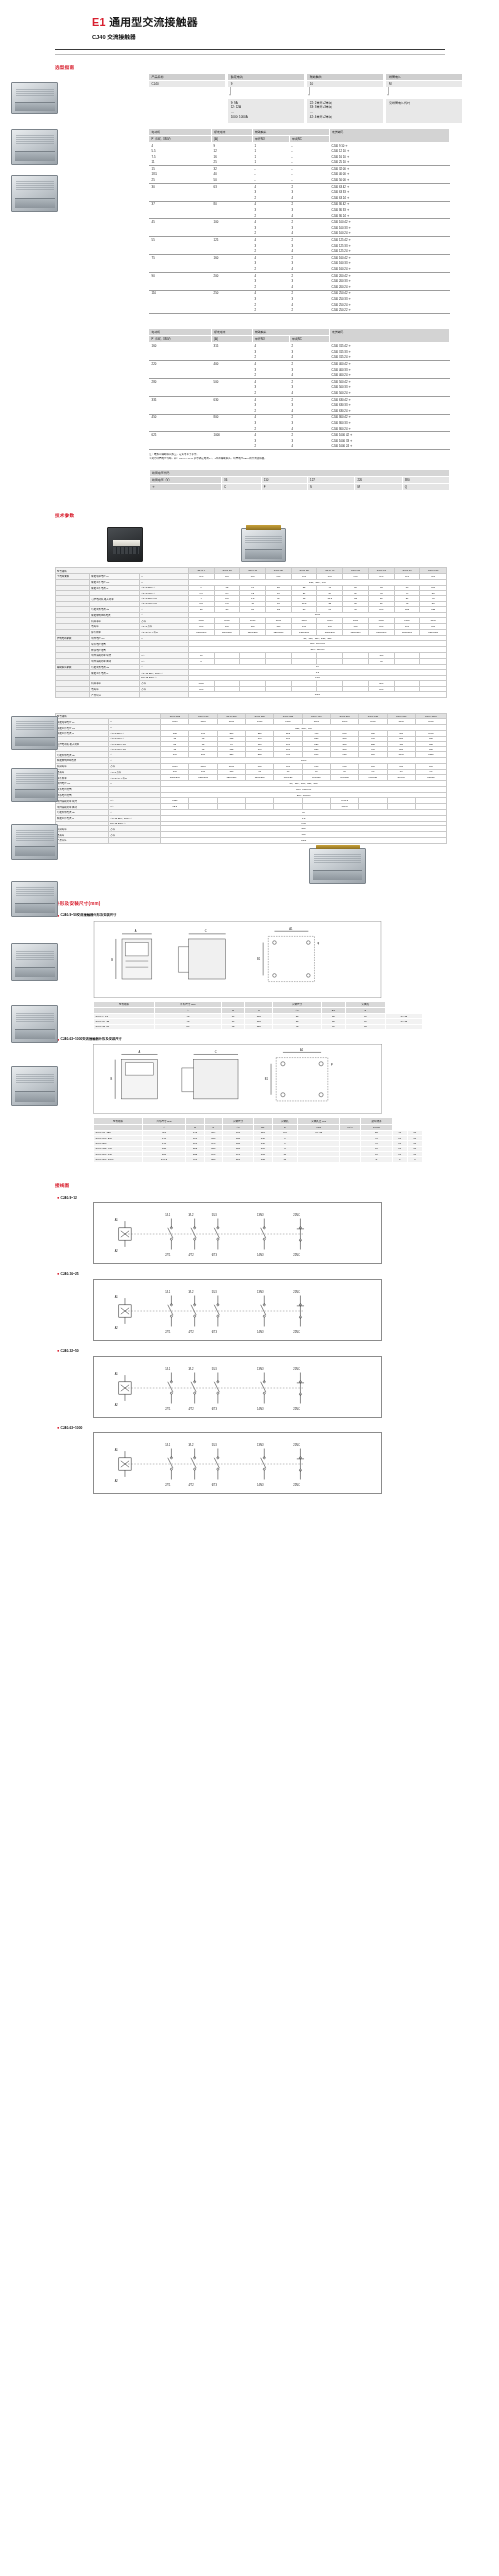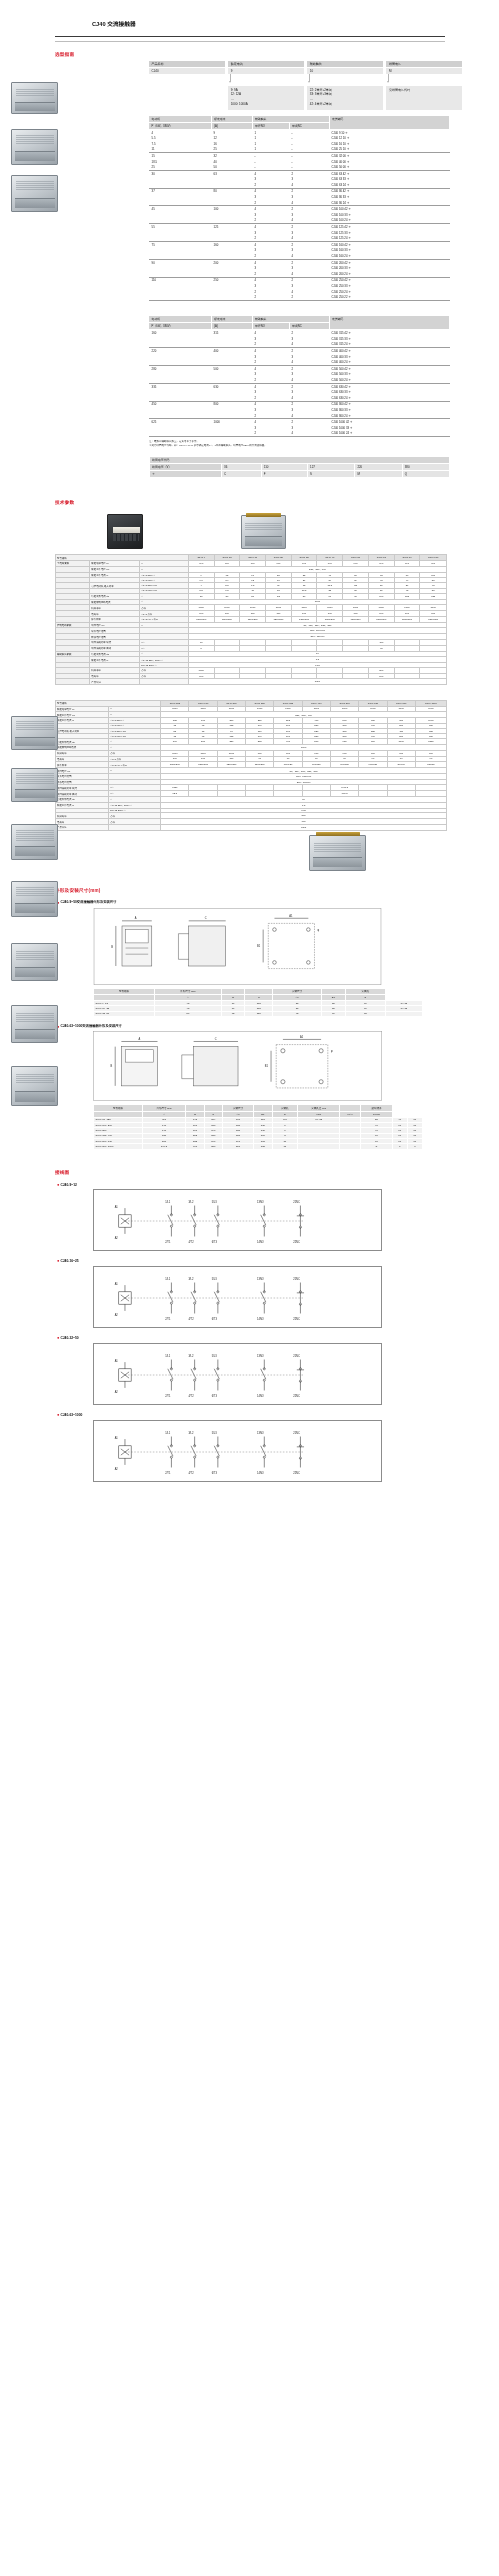--- a/index.html
+++ b/index.html
@@ -156,20 +156,24 @@
 
   svg { display:block; }
   .ft { font-family:"Liberation Sans", sans-serif; font-size:5px; fill:#222; }
 </style>
 </head>
 <body>
 
 <div class="page">
 
   <div class="hdr">
+    <h1>
+      <span class="e1">E1</span>
+      <span>通用型交流接触器</span>
+    </h1>
     <h2>CJ40 交流接触器</h2>
   </div>
   <div class="rule-dark"></div>
   <div class="rule-thin"></div>
 
   <div class="sec-title">选型指南</div>
 
   <div class="selwrap">
     <div class="selrow">
       <div class="selcell">

